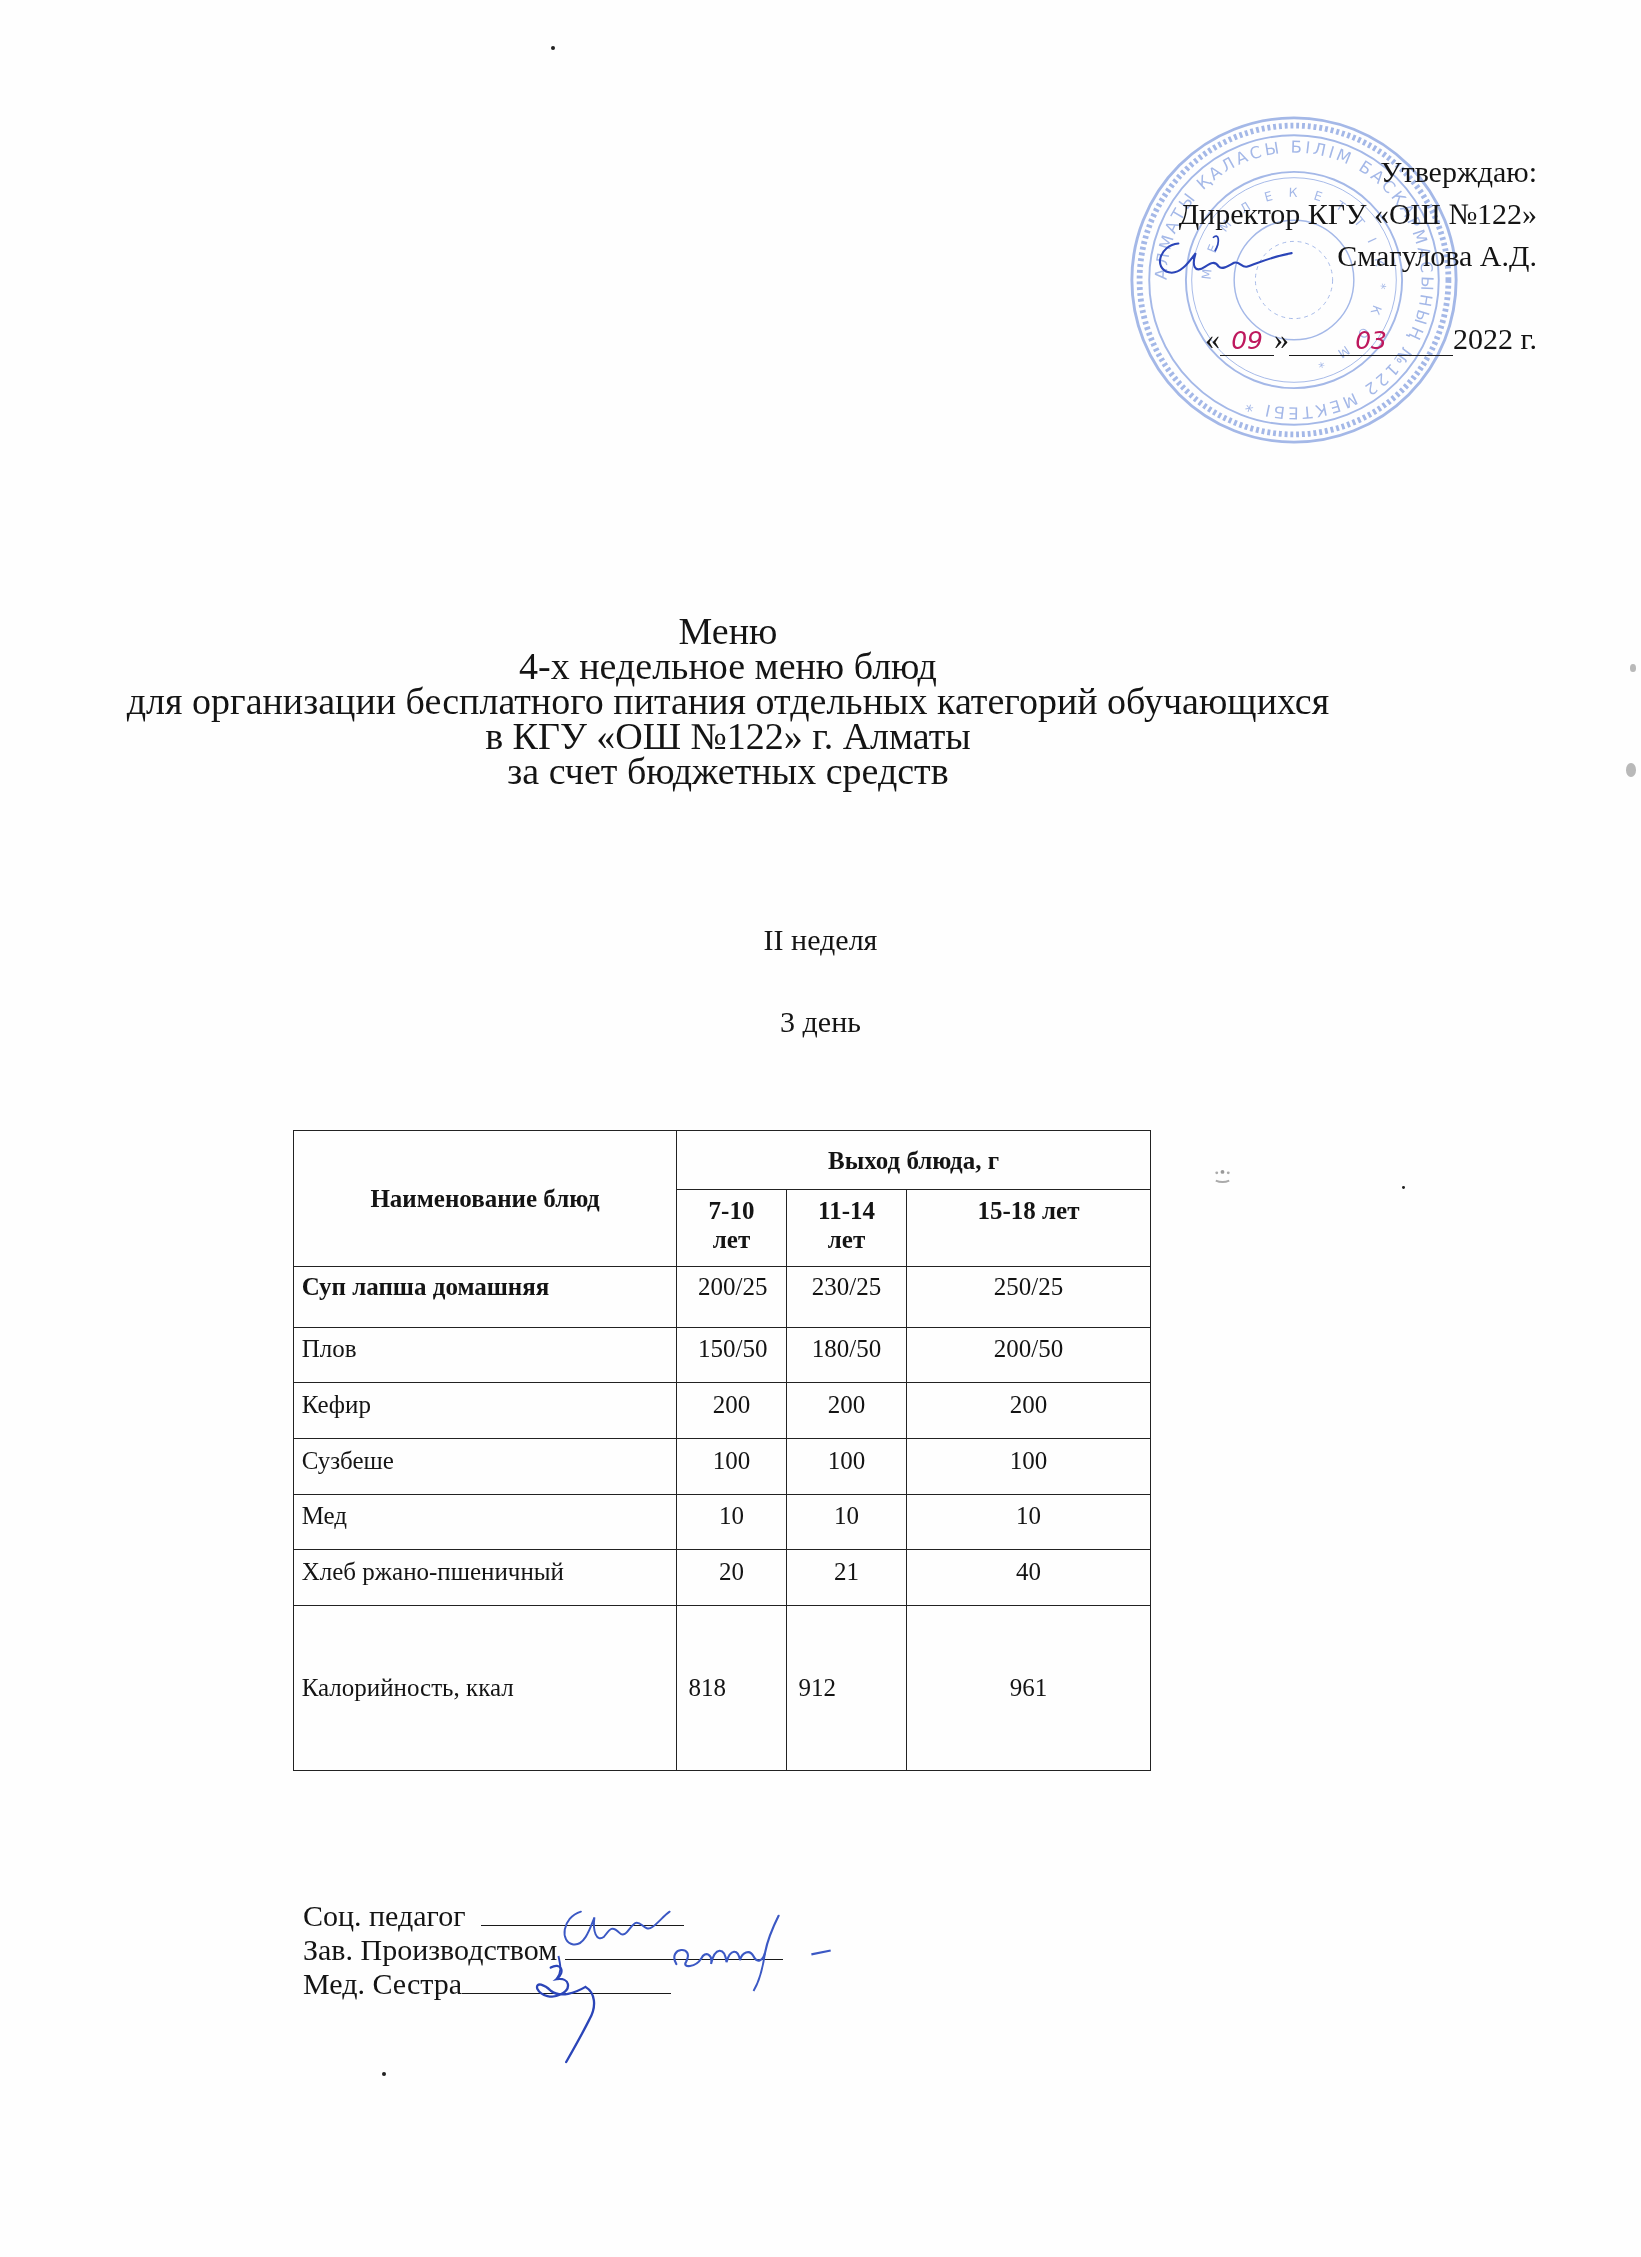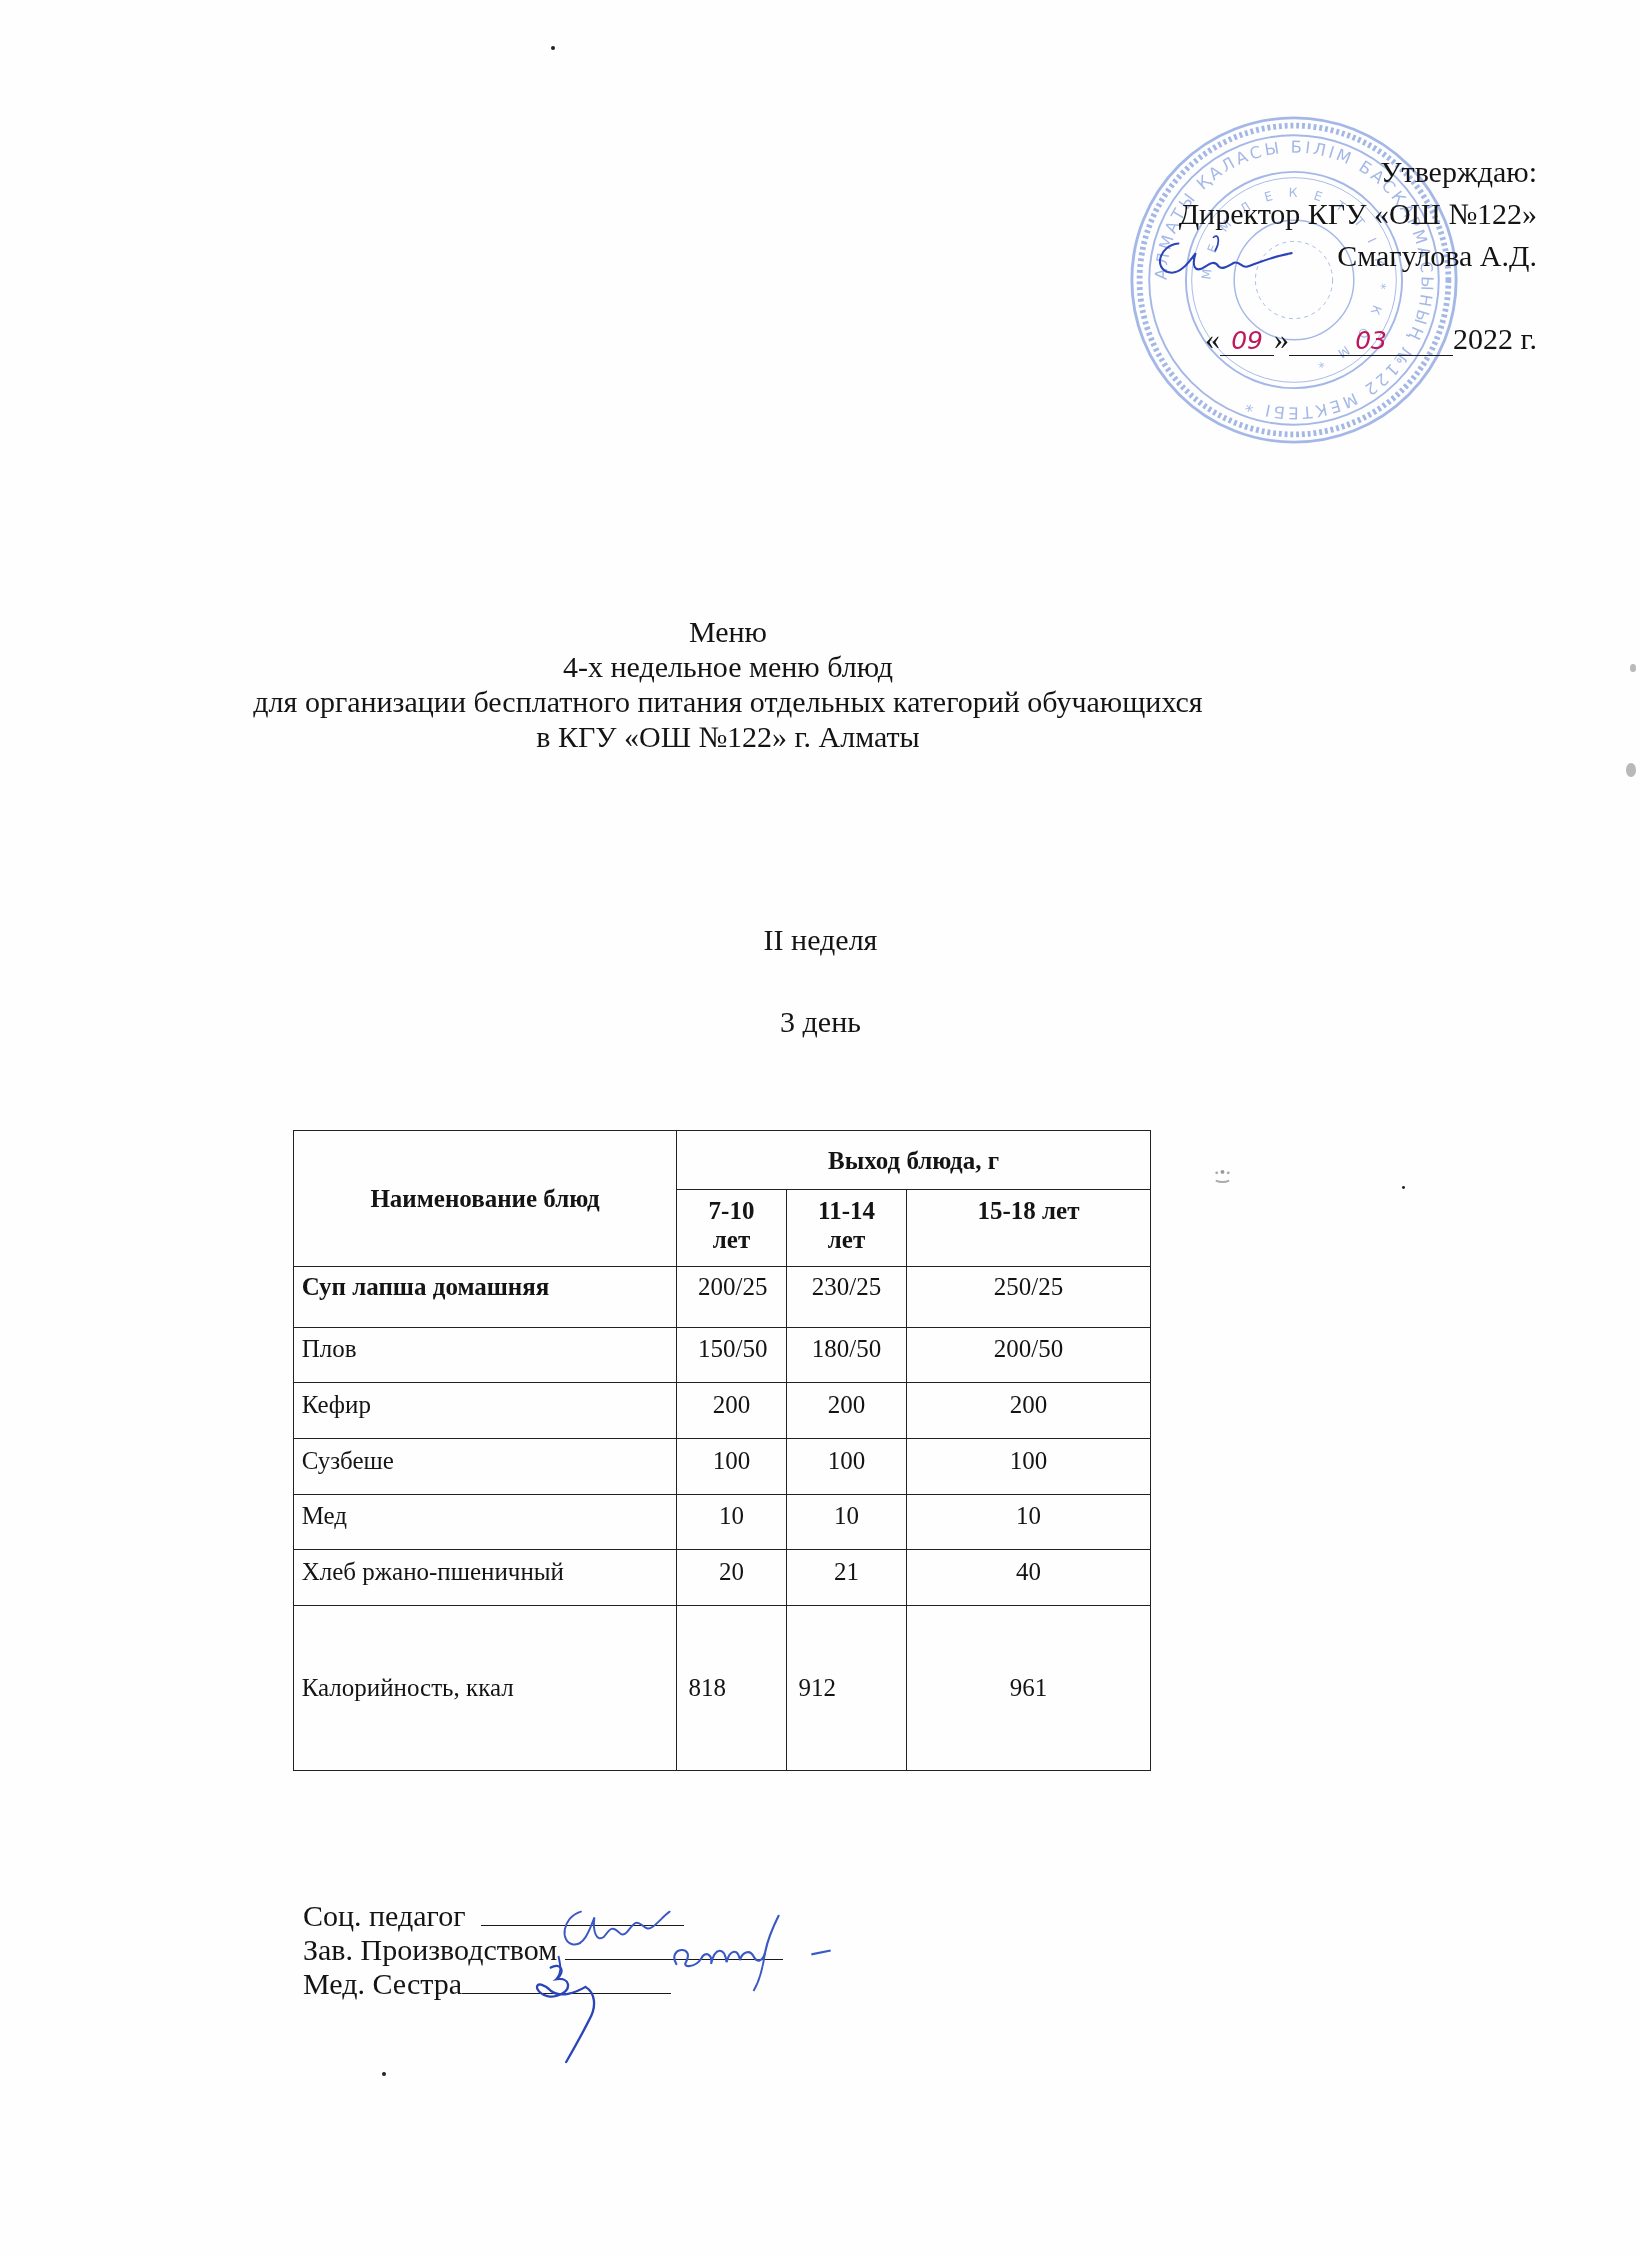--- a/index.html
+++ b/index.html
@@ -66,21 +66,21 @@
       width: 145px; height: 48px;
       z-index: 3;
     }
 
     
     .title-block {
       position: absolute;
       left: 0; top: 614px;
       width: 1456px;
       text-align: center;
-      font-size: 30px;
+      font-size: 38px;
       line-height: 35px;
     }
     .title-block .tline { display: block; }
     .week-block {
       position: absolute;
       left: 0; top: 923px;
       width: 1641px;
       text-align: center;
       font-size: 30px;
     }
@@ -190,20 +190,21 @@
   <svg class="sig-director" viewBox="0 0 150 50">
     <path d="M28,12 C8,14 2,38 18,42 C30,45 40,30 46,22 C42,34 44,44 56,36 C62,32 66,30 70,36 C74,40 82,34 86,32 C92,30 94,38 100,36 C112,32 124,26 146,22" fill="none" stroke="#2b45b8" stroke-width="2.2" stroke-linecap="round"></path>
     <path d="M64,6 C70,0 72,10 66,20" fill="none" stroke="#2b45b8" stroke-width="1.8"></path>
   </svg>
 
   <div class="title-block">
     <span class="tline">Меню</span>
     <span class="tline">4-х недельное меню  блюд</span>
     <span class="tline">для организации бесплатного питания отдельных категорий  обучающихся</span>
     <span class="tline">в  КГУ «ОШ №122» г. Алматы</span>
+    <span class="tline">за счет бюджетных средств</span>
   </div>
 
   <div class="week-block">
     <span class="week">II неделя</span>
     <span class="day">3 день</span>
   </div>
 
   <table class="menu">
     <colgroup>
       <col style="width:383px">

